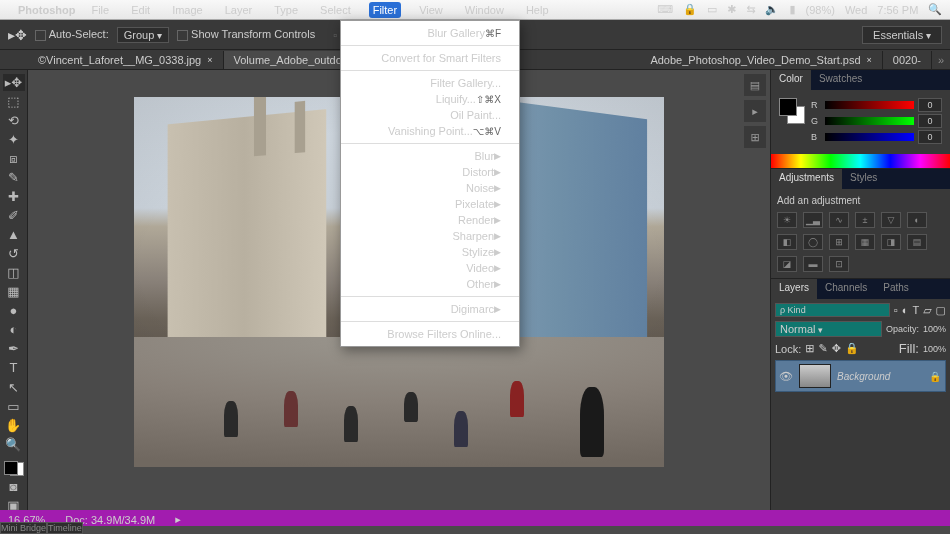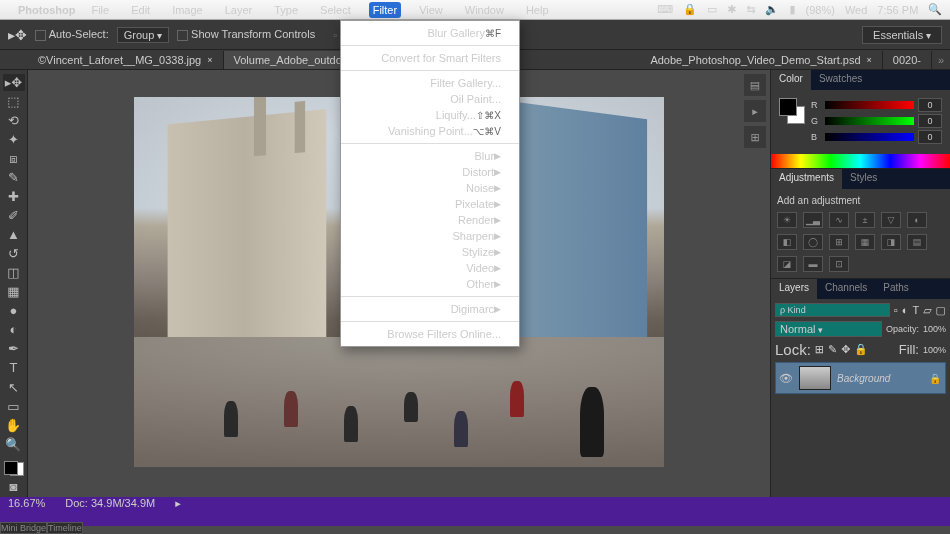--- a/index.html
+++ b/index.html
@@ -57,21 +57,21 @@
 .adj-icons{display:flex;flex-wrap:wrap;gap:6px}
 .adj-icons .ai{width:20px;height:16px;background:#2d2d2d;border:1px solid #555;font-size:9px;text-align:center;line-height:14px;color:#888}
 .layers-body{padding:4px}
 .layers-ctrl{display:flex;gap:4px;margin-bottom:4px;align-items:center}
 .layers-ctrl .sel{background:#0f766e;border:1px solid #555;padding:1px 4px;font-size:9px;flex:1}
 .layer-row{display:flex;align-items:center;gap:6px;background:#5a7a9a;padding:3px;border:1px solid #3a5a7a}
 .layer-row .eye{width:14px;font-size:11px;text-align:center}
 .layer-row .thumb{width:32px;height:24px;background:linear-gradient(#ccc,#888);border:1px solid #222}
 .layer-row .name{font-style:italic;font-size:10px}
 .layer-row .lock{margin-left:auto;font-size:10px}
-.statusbar{position:absolute;bottom:8px;left:0;right:0;height:29px;background:#4c1d95;display:flex;align-items:flex-start;padding:0 8px;gap:20px;font-size:10px;color:#aaa}
+.statusbar{position:absolute;bottom:8px;left:0;right:0;height:16px;background:#a21caf;display:flex;align-items:flex-end;padding:0 8px;gap:20px;font-size:10px;color:#aaa}
 .bottom-tabs{position:absolute;bottom:0;left:0;height:12px;display:flex;gap:0}
 .bottom-tabs .bt{padding:0 0;font-size:9px;background:#2d2d2d;border:1px solid #555;color:#888}
 
 .dropdown{position:absolute;top:20px;left:340px;width:180px;background:#fff;border:1px solid #999;box-shadow:2px 4px 12px rgba(0,0,0,.4);z-index:100;color:#000;padding:4px 0}
 .dropdown .mi{padding:2px 18px;font-size:11px;color:#000;display:flex;justify-content:flex-end;align-items:center;white-space:nowrap}
 .dropdown .mi.highlight{background:#2a6fd6;color:#fff}
 .dropdown .mi .sc{font-size:10px;color:#666}
 .dropdown .mi.highlight .sc{color:#fff}
 .dropdown .mi .arrow{font-size:9px}
 .dropdown hr{border:none;border-top:1px solid #ddd;margin:4px 0}
@@ -144,25 +144,25 @@
     </div>
   <hr>
   <div class="mi">
       <span>Convert for Smart Filters</span>
     </div>
   <hr>
   <div class="mi">
       <span>Filter Gallery...</span>
     </div>
   <div class="mi">
-      <span>Oil Paint...</span>
-    </div>
-  <div class="mi">
       <span>Liquify...</span>
       <span class="sc">⇧⌘X</span>
+    </div>
+  <div class="mi">
+      <span>Oil Paint...</span>
     </div>
   <div class="mi">
       <span>Vanishing Point...</span>
       <span class="sc">⌥⌘V</span>
     </div>
   <hr>
   <div class="mi">
       <span>Blur</span>
       <span class="arrow">▶</span>
     </div>
@@ -331,21 +331,21 @@
           <span>T</span>
           <span>▱</span>
           <span>▢</span>
         </div>
         <div class="layers-ctrl">
           <span class="sel"><span>Normal</span> ▾</span>
           <span style="font-size:9px">Opacity:</span>
           <span style="font-size:9px">100%</span>
         </div>
         <div class="layers-ctrl">
-          <span style="font-size:15px">Lock:</span>
+          <span style="font-size:11px">Lock:</span>
           <span>⊞</span>
           <span>✎</span>
           <span>✥</span>
           <span>🔒</span>
           <span style="margin-left:auto;font-size:13px">Fill:</span>
           <span style="font-size:9px">100%</span>
         </div>
         <div class="layer-row">
           <span class="eye">👁</span>
           <div class="thumb"></div>

